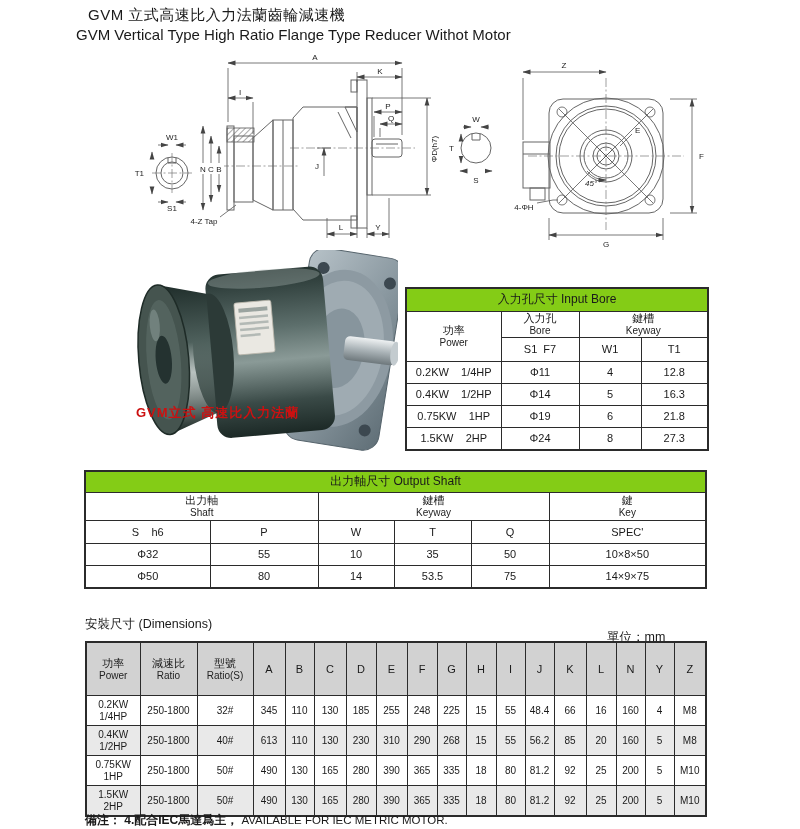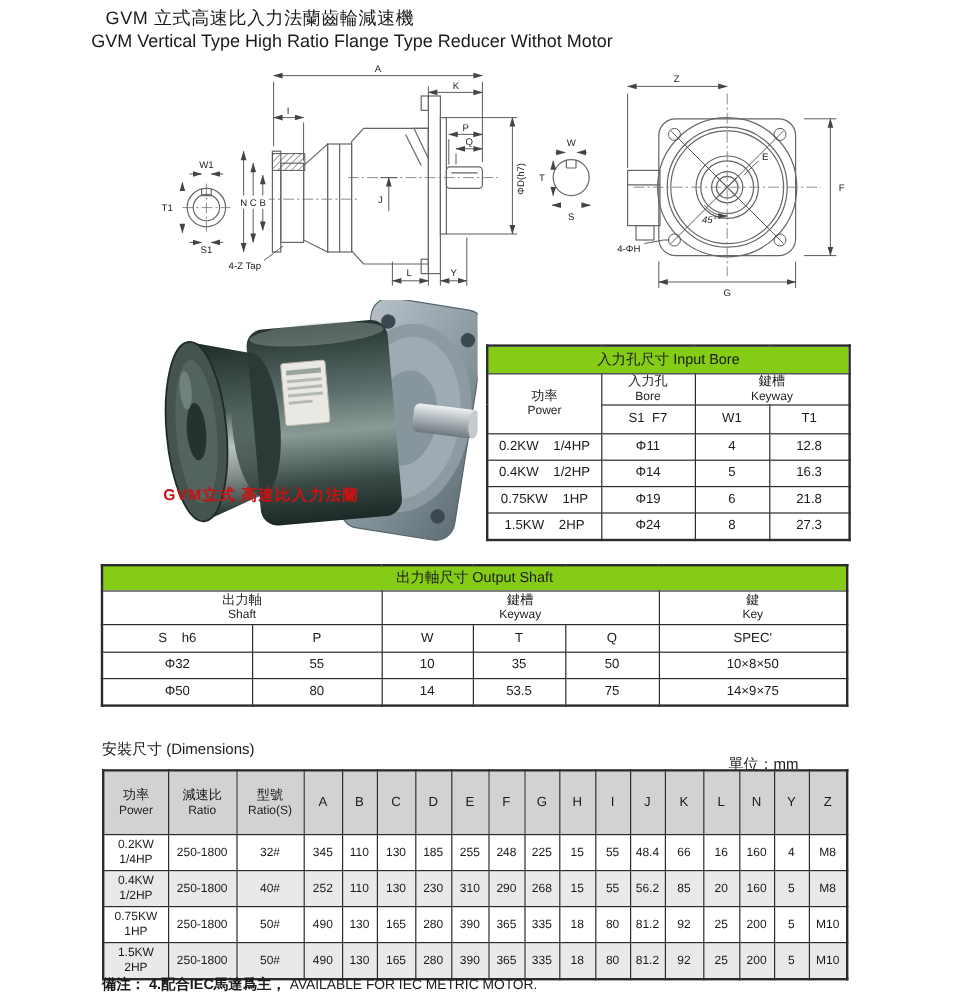--- a/index.html
+++ b/index.html
@@ -463,21 +463,21 @@
           <td>16</td>
           <td>160</td>
           <td>4</td>
           <td>M8</td>
         </tr>
         <tr>
           <td>0.4KW
 1/2HP</td>
           <td>250-1800</td>
           <td>40#</td>
-          <td>252</td>
+          <td>613</td>
           <td>110</td>
           <td>130</td>
           <td>230</td>
           <td>310</td>
           <td>290</td>
           <td>268</td>
           <td>15</td>
           <td>55</td>
           <td>56.2</td>
           <td>85</td>

